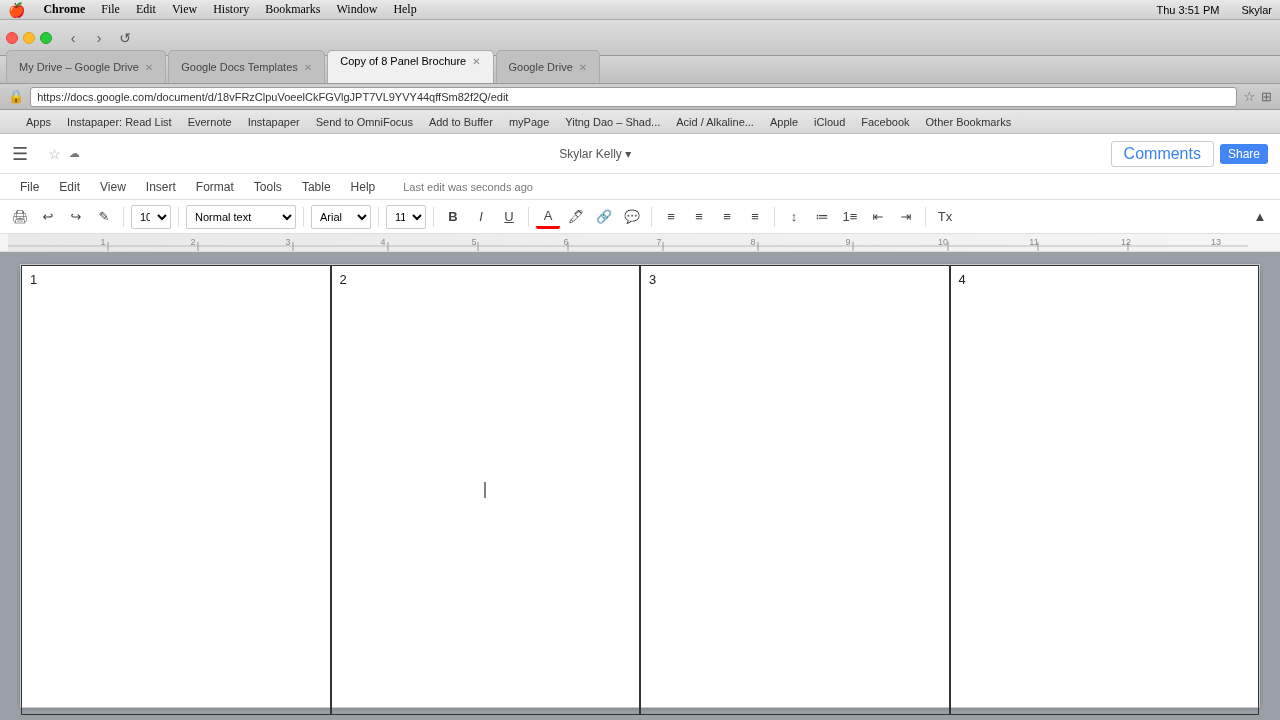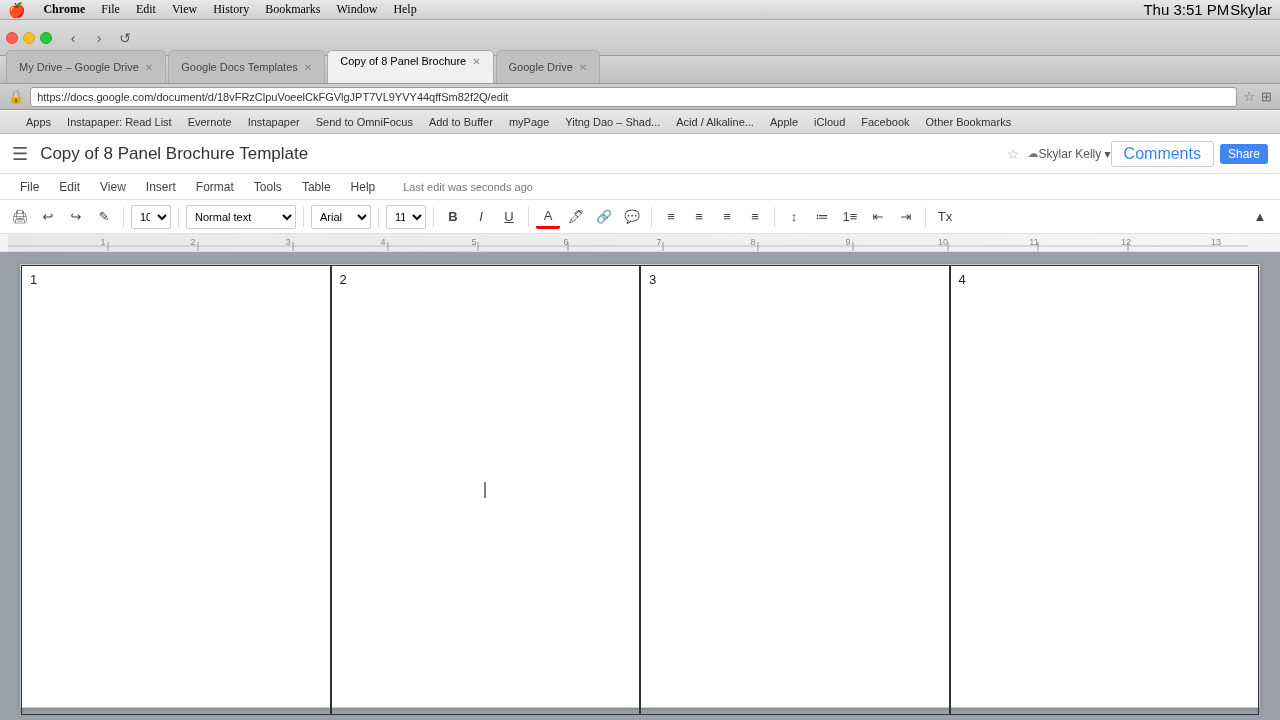--- a/index.html
+++ b/index.html
@@ -11,21 +11,21 @@
       background: linear-gradient(to bottom, #e8e8e8, #d0d0d0);
       display: flex;
       align-items: center;
       padding: 0 8px;
       font-size: 12px;
       border-bottom: 1px solid #aaa;
     }
     .mac-apple { font-size: 14px; margin-right: 10px; }
     .mac-menu-item { margin: 0 8px; font-weight: 500; font-size: 12px; color: #000; font-family: Liberation Serif, serif; }
     .mac-menu-item.bold { font-weight: 700; }
-    .mac-right { margin-left: auto; display: flex; align-items: center; gap: 1px; font-size: 15px; }
+    .mac-right { margin-left: auto; display: flex; align-items: center; gap: 22px; font-size: 11px; }
 
     
     #chrome-bar {
       height: 36px;
       background: linear-gradient(to bottom, #ddd, #c8c8c8);
       display: flex;
       align-items: center;
       padding: 0 6px;
       border-bottom: 1px solid #999;
     }
@@ -323,21 +323,20 @@
     </div>
   <div class="bookmark-item">
       <span>Other Bookmarks</span>
     </div>
 </div>
 
 <div id="gdocs">
 
   <div id="docs-title-bar">
     <span class="docs-hamburger">☰</span>
-    <span class="docs-title">Copy of 8 Panel Brochure Template</span>
     <span class="docs-star">☆</span>
     <span style="font-size:11px;color:#777;margin-left:8px;">☁</span>
     <span class="docs-user">Skylar Kelly ▾</span>
     <button class="docs-comments-btn">Comments</button>
     <button class="docs-share-btn">Share</button>
   </div>
 
   <div id="docs-menu-bar">
     <span class="docs-menu-item">File</span>
     <span class="docs-menu-item">Edit</span>

